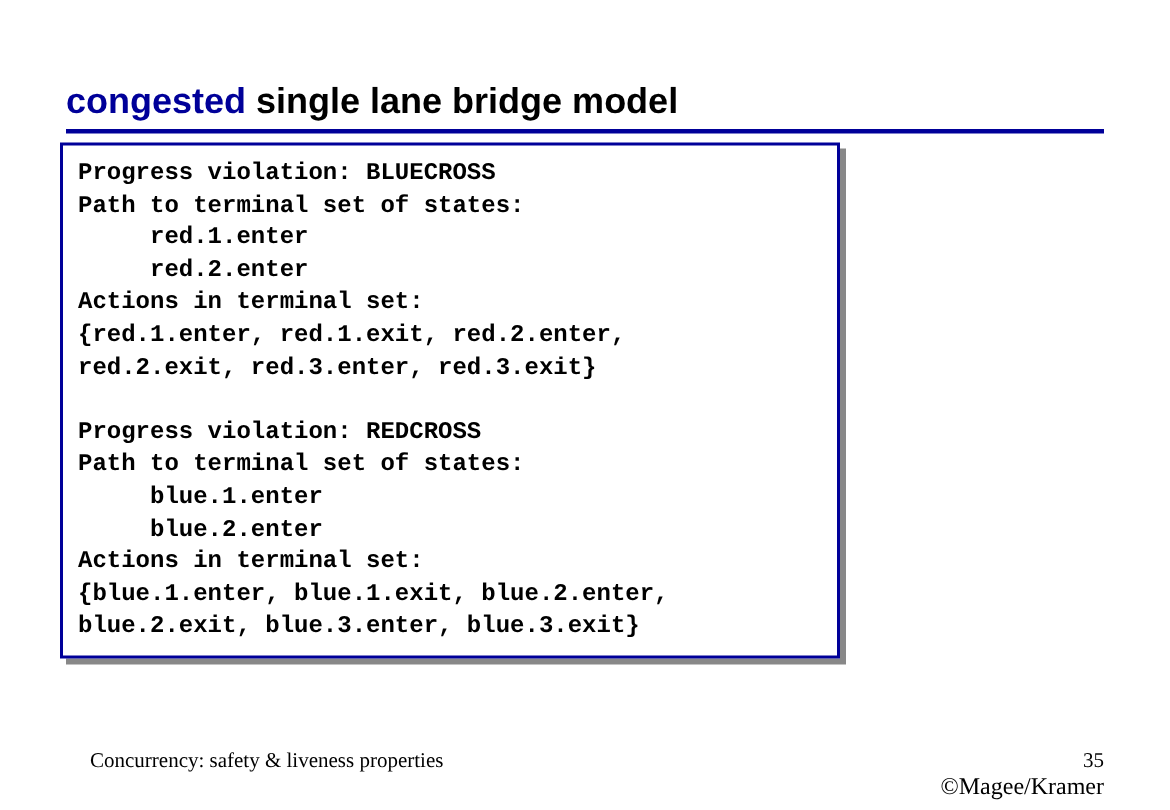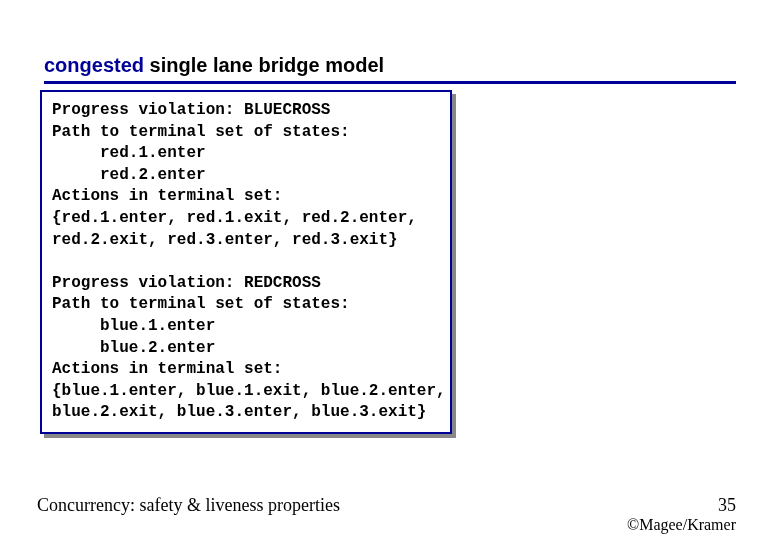--- a/index.html
+++ b/index.html
@@ -10,21 +10,21 @@
     body {
       width: 780px;
       height: 540px;
       background: #ffffff;
       font-family: "Times New Roman", serif;
       position: relative;
       padding: 54px 44px 20px 44px;
     }
     .title {
       font-family: Arial, Helvetica, sans-serif;
-      font-size: 20px;
+      font-size: 24px;
       font-weight: bold;
       margin-bottom: 4px;
     }
     .title .congested {
       color: #000099;
     }
     .title .rest {
       color: #000000;
     }
     .hr {
@@ -49,42 +49,42 @@
       padding: 8px 10px;
       font-family: "Courier New", monospace;
       font-weight: bold;
       font-size: 16px;
       line-height: 1.35;
       white-space: pre;
       color: #000000;
       position: relative;
       top: -4px;
       left: -4px;
-      width: 412px;
+      width: 520px;
     }
     .side-text {
       font-family: "Comic Sans MS", cursive, sans-serif;
       font-size: 17px;
       line-height: 1.25;
       flex: 1;
       padding-top: 4px;
     }
     .side-text b {
       font-weight: bold;
     }
     .footer {
       position: absolute;
       bottom: 24px;
-      left: 37px;
+      left: 60px;
       right: 44px;
       display: flex;
       justify-content: space-between;
       align-items: flex-end;
       font-family: "Times New Roman", serif;
-      font-size: 18px;
+      font-size: 14px;
     }
     .footer-left {
       color: #000000;
     }
     .footer-right {
       color: #000000;
       text-align: right;
       font-family: Liberation Serif, serif;
     }
     .copyright {

